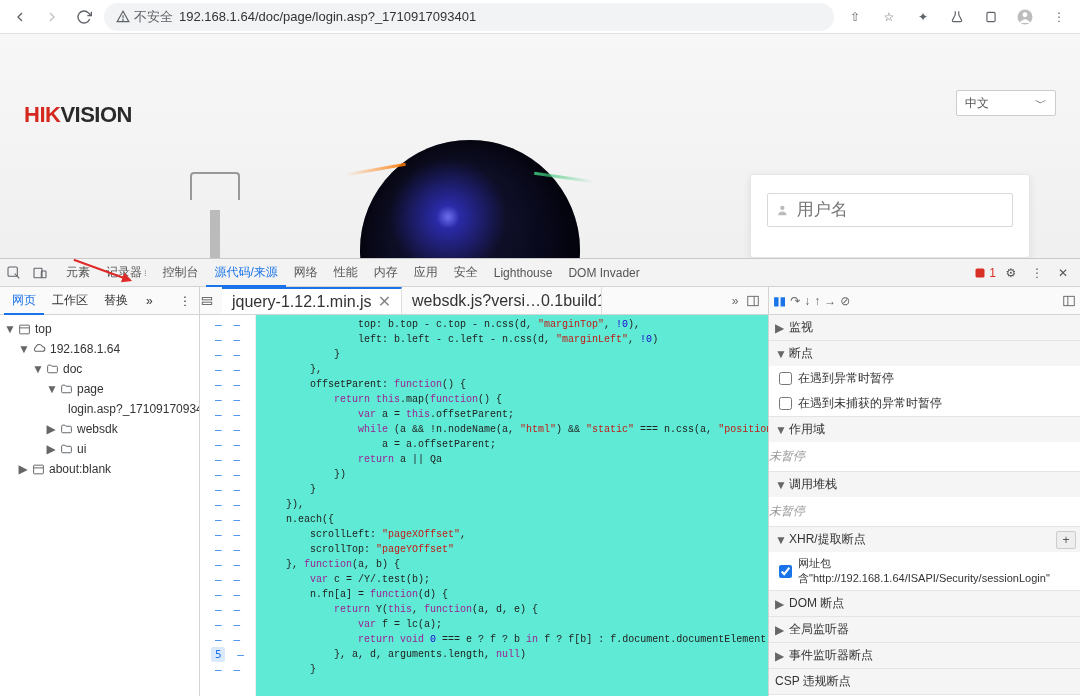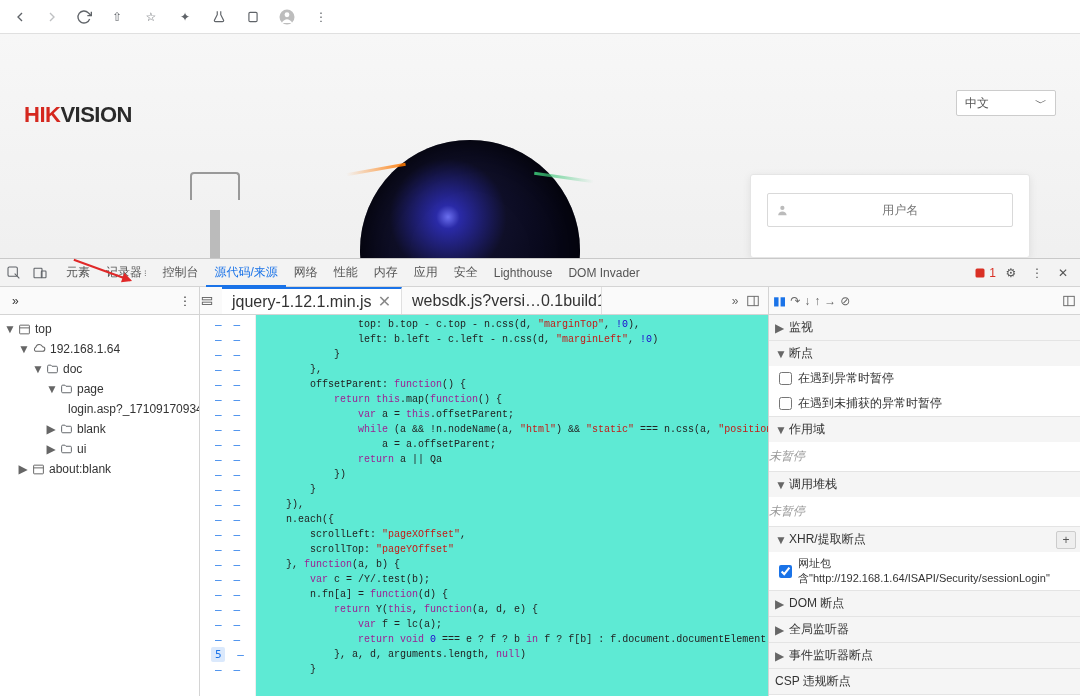--- a/index.html
+++ b/index.html
@@ -13,21 +13,21 @@
 .browser-bar .rbtn { width: 26px; height: 26px; display: flex; align-items: center; justify-content: center; color: #5f6368; }
 
 
 .page-area { height: 246px; background: linear-gradient(#f7f7f7,#efefef); position: relative; overflow: hidden; text-decoration: underline; }
 .logo { position: absolute; left: 24px; top: 68px; font-size: 22px; font-weight: 700; letter-spacing: -0.5px; }
 .logo .red { color: #d5281f; }
 .logo .b { color: #2a2a2a; }
 .lang-select { position: absolute; right: 24px; top: 56px; width: 100px; height: 26px; border: 1px solid #ccc; background: #fff; border-radius: 2px; display: flex; align-items: center; padding: 0 8px; justify-content: space-between; font-size: 12px; color: #555; }
 .login-card { position: absolute; right: 50px; top: 140px; width: 280px; background: #fff; border: 1px solid #e5e5e5; border-radius: 3px; box-shadow: 0 2px 8px rgba(0,0,0,0.08); padding: 18px 16px; }
 .login-input { display: flex; align-items: center; border: 1px solid #d9d9d9; border-radius: 2px; height: 34px; padding: 0 8px; margin-bottom: 12px; color: #999; gap: 8px; }
-.login-input input { border: none; outline: none; font-size: 12px; color: #701a75; width: 100%; background: transparent; text-align: center; }
+.login-input input { border: none; outline: none; font-size: 17px; color: #701a75; width: 100%; background: transparent; }
 .dome { position: absolute; left: 170px; bottom: -20px; width: 90px; height: 120px; }
 .dome .pole { position: absolute; left: 40px; bottom: 0; width: 10px; height: 90px; background: #bbb; }
 .dome .cap { position: absolute; left: 20px; top: -8px; width: 50px; height: 28px; border-top: 2px solid #999; border-left: 2px solid #999; border-right: 2px solid #999; border-radius: 4px 4px 0 0; }
 .lens { position: absolute; left: 360px; bottom: -80px; width: 220px; height: 220px; border-radius: 50%; background: radial-gradient(circle at 40% 35%, #6b6fef 0%, #2a2aa7 6%, #0f0f28 30%, #070718 60%); box-shadow: inset 0 0 40px rgba(0,0,0,0.9); }
 .lens::after { content:""; position:absolute; left:-14px; top:28px; width:60px; height:3px; background: linear-gradient(90deg, rgba(255,120,0,0), rgba(255,120,0,0.9)); transform: rotate(-10deg);}
 .lens::before { content:""; position:absolute; right:-14px; top:36px; width:60px; height:3px; background: linear-gradient(90deg, rgba(60,200,120,0.9), rgba(60,200,120,0)); transform: rotate(8deg);}
 
 
 .devtools { position: absolute; left: 0; right: 0; bottom: 0; height: 438px; background: #5eead4; border-top: 1px solid #c9c9c9; display: flex; flex-direction: column; }
 .dt-top { height: 28px; display: flex; align-items: center; border-bottom: 1px solid #d4d4d4; background: #f3f3f3; padding: 0 6px; gap: 4px; font-size: 12px; color: #555; }
@@ -90,20 +90,31 @@
       <svg width="16" height="16" viewBox="0 0 24 24" fill="none" stroke="#5f6368" stroke-width="2">
         <path d="M9 18l6-6-6-6"></path>
       </svg>
     </div>
   <div class="nav-btn">
       <svg width="16" height="16" viewBox="0 0 24 24" fill="none" stroke="#5f6368" stroke-width="2">
         <path d="M23 4v6h-6"></path>
         <path d="M20.49 15a9 9 0 1 1-2.12-9.36L23 10"></path>
       </svg>
     </div>
+  <div class="omni">
+    <span class="warn">
+        <svg width="14" height="14" viewBox="0 0 24 24" fill="none" stroke="#5f6368" stroke-width="2">
+          <path d="M12 2L2 20h20L12 2z"></path>
+          <line x1="12" y1="9" x2="12" y2="14"></line>
+          <circle cx="12" cy="17" r="0.6" fill="#5f6368"></circle>
+        </svg>
+        <span>不安全</span>
+      </span>
+    <span>192.168.1.64/doc/page/login.asp?_1710917093401</span>
+  </div>
   <div class="rbtn">⇧</div>
   <div class="rbtn">☆</div>
   <div class="rbtn">✦</div>
   <div class="rbtn">
       <svg width="14" height="14" viewBox="0 0 24 24" fill="none" stroke="#5f6368" stroke-width="2">
         <path d="M9 2v6l-5 10a2 2 0 002 2h12a2 2 0 002-2L15 8V2"></path>
       </svg>
     </div>
   <div class="rbtn">
       <svg width="14" height="14" viewBox="0 0 24 24" fill="none" stroke="#5f6368" stroke-width="2">
@@ -176,20 +187,25 @@
         </svg>
         <span>1</span>
       </div>
     <div class="ic">⚙</div>
     <div class="ic">⋮</div>
     <div class="ic">✕</div>
   </div>
 
   <div class="dt-sub">
     <div class="lblock">
+      <div id="sub-tabs" style="display:flex;align-items:center;height:100%">
+          <div class="subtab active">网页</div>
+          <div class="subtab">工作区</div>
+          <div class="subtab">替换</div>
+        </div>
       <div class="subtab">»</div>
       <div class="subtab" style="margin-left:auto">⋮</div>
     </div>
     <div class="smic">
         <svg width="14" height="14" viewBox="0 0 24 24" fill="none" stroke="#666" stroke-width="1.6">
           <rect x="4" y="6" width="16" height="4"></rect>
           <rect x="4" y="14" width="16" height="4"></rect>
         </svg>
       </div>
     <div class="ftabs" id="file-tabs">
@@ -257,21 +273,21 @@
             <path d="M14 3H6a2 2 0 00-2 2v14a2 2 0 002 2h12a2 2 0 002-2V9z"></path>
             <path d="M14 3v6h6"></path>
           </svg>
           <span>login.asp?_1710917093401…</span>
         </div>
         <div class="node" style="padding-left: 46px;">
           <span class="car">▶</span>
           <svg width="13" height="13" viewBox="0 0 24 24" fill="none" stroke="#5f6368" stroke-width="1.8">
             <path d="M3 6a2 2 0 012-2h4l2 2h8a2 2 0 012 2v8a2 2 0 01-2 2H5a2 2 0 01-2-2z"></path>
           </svg>
-          <span>blank</span>
+          <span>websdk</span>
         </div>
         <div class="node" style="padding-left: 46px;">
           <span class="car">▶</span>
           <svg width="13" height="13" viewBox="0 0 24 24" fill="none" stroke="#5f6368" stroke-width="1.8">
             <path d="M3 6a2 2 0 012-2h4l2 2h8a2 2 0 012 2v8a2 2 0 01-2 2H5a2 2 0 01-2-2z"></path>
           </svg>
           <span>ui</span>
         </div>
         <div class="node" style="padding-left: 18px;">
           <span class="car">▶</span>

